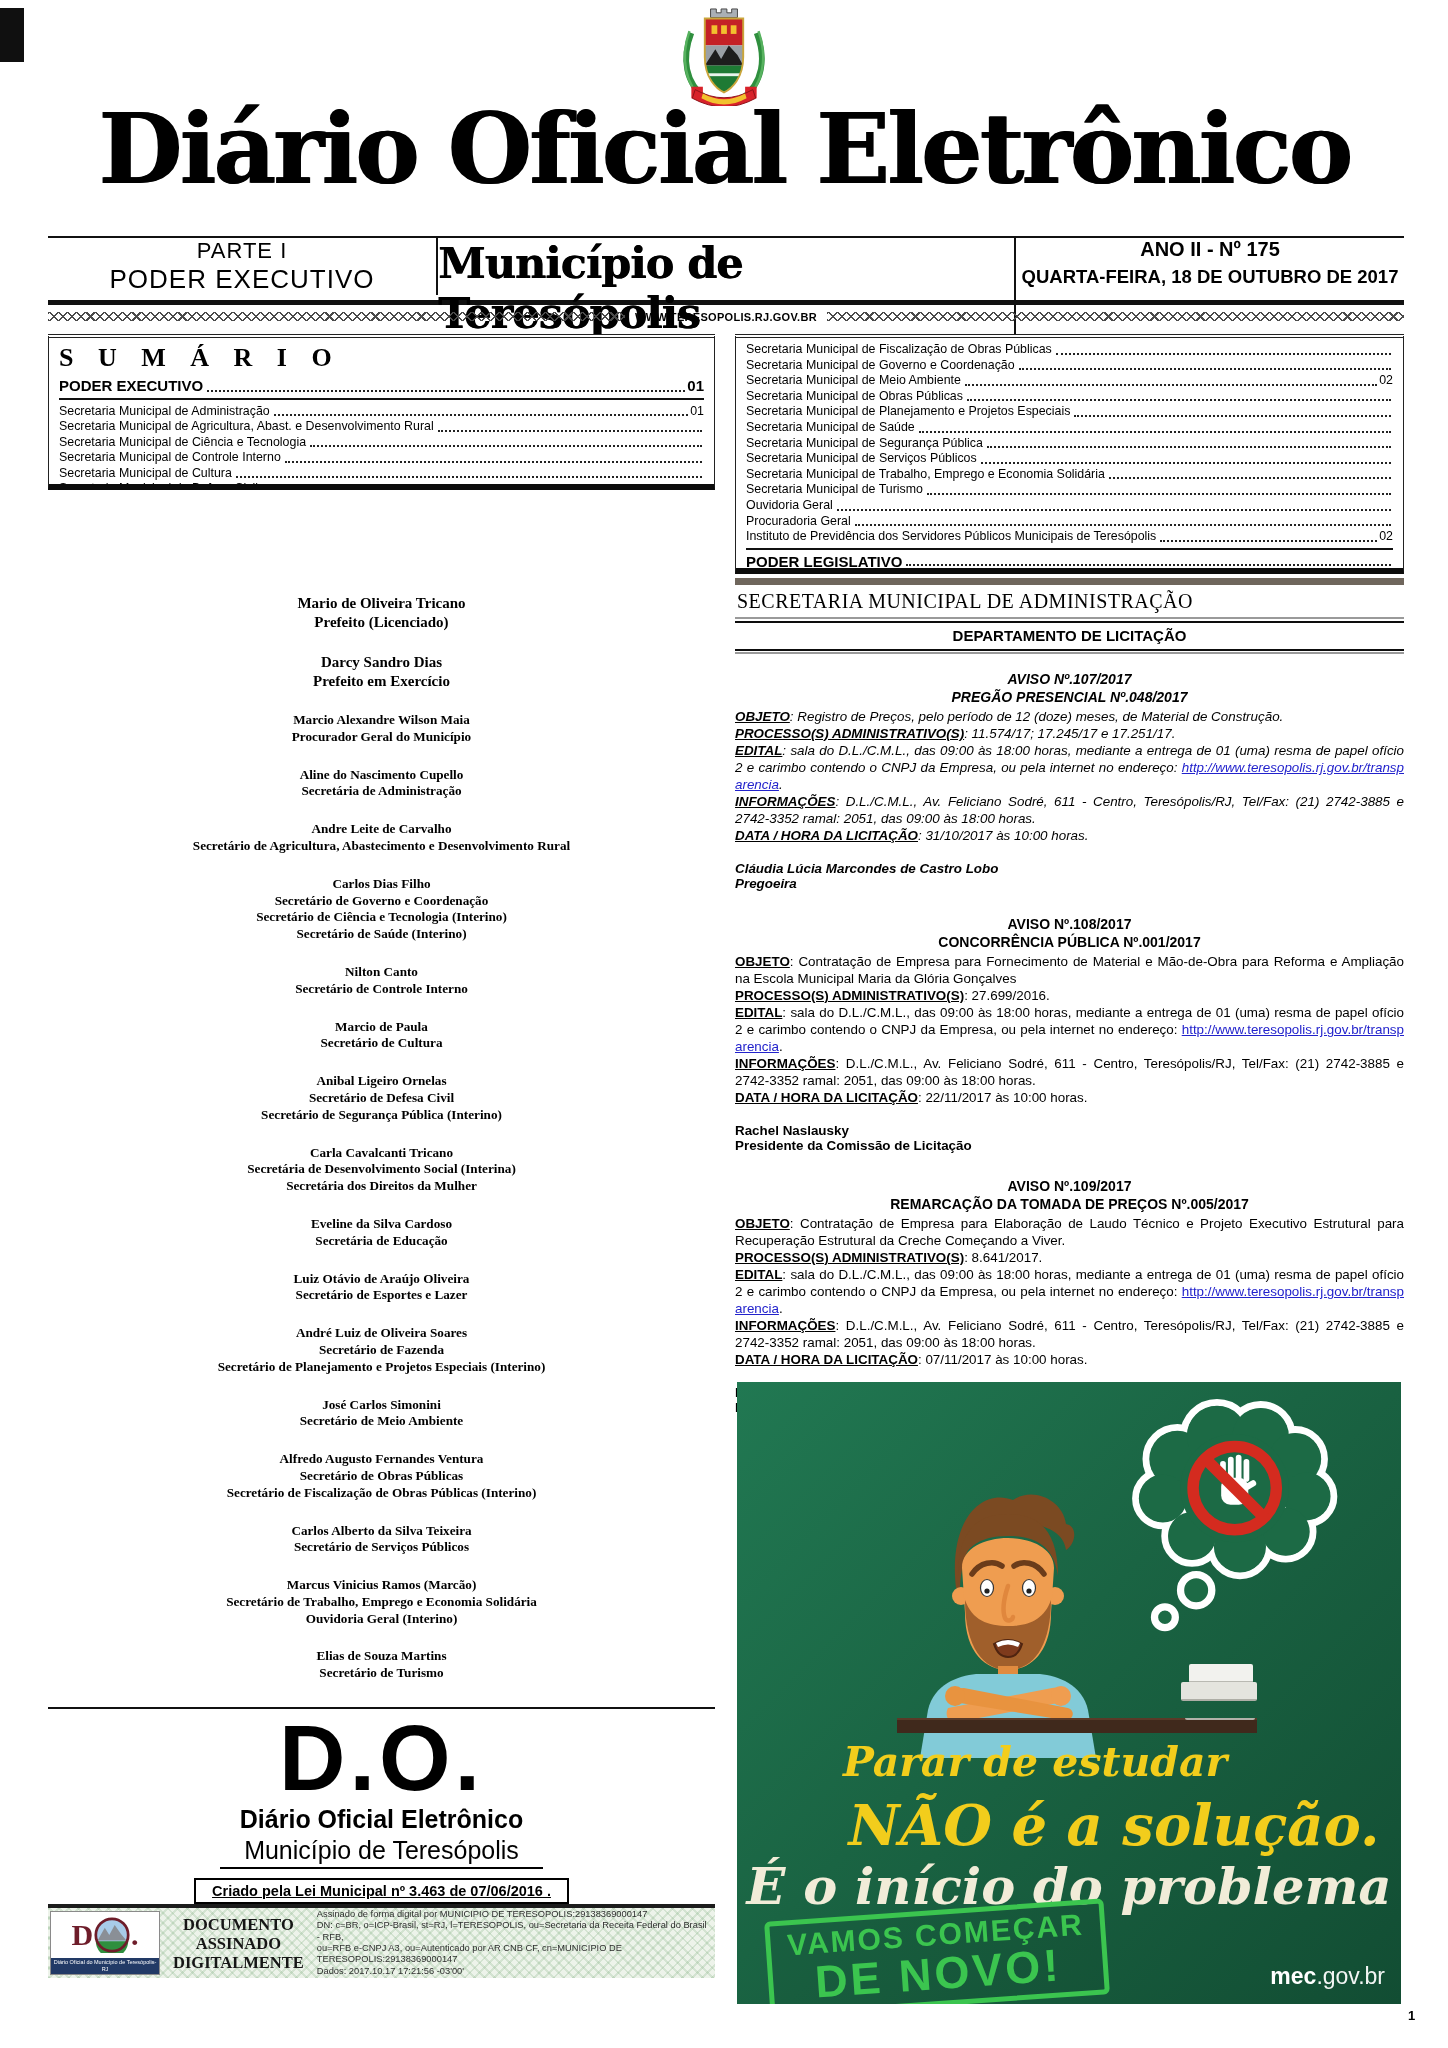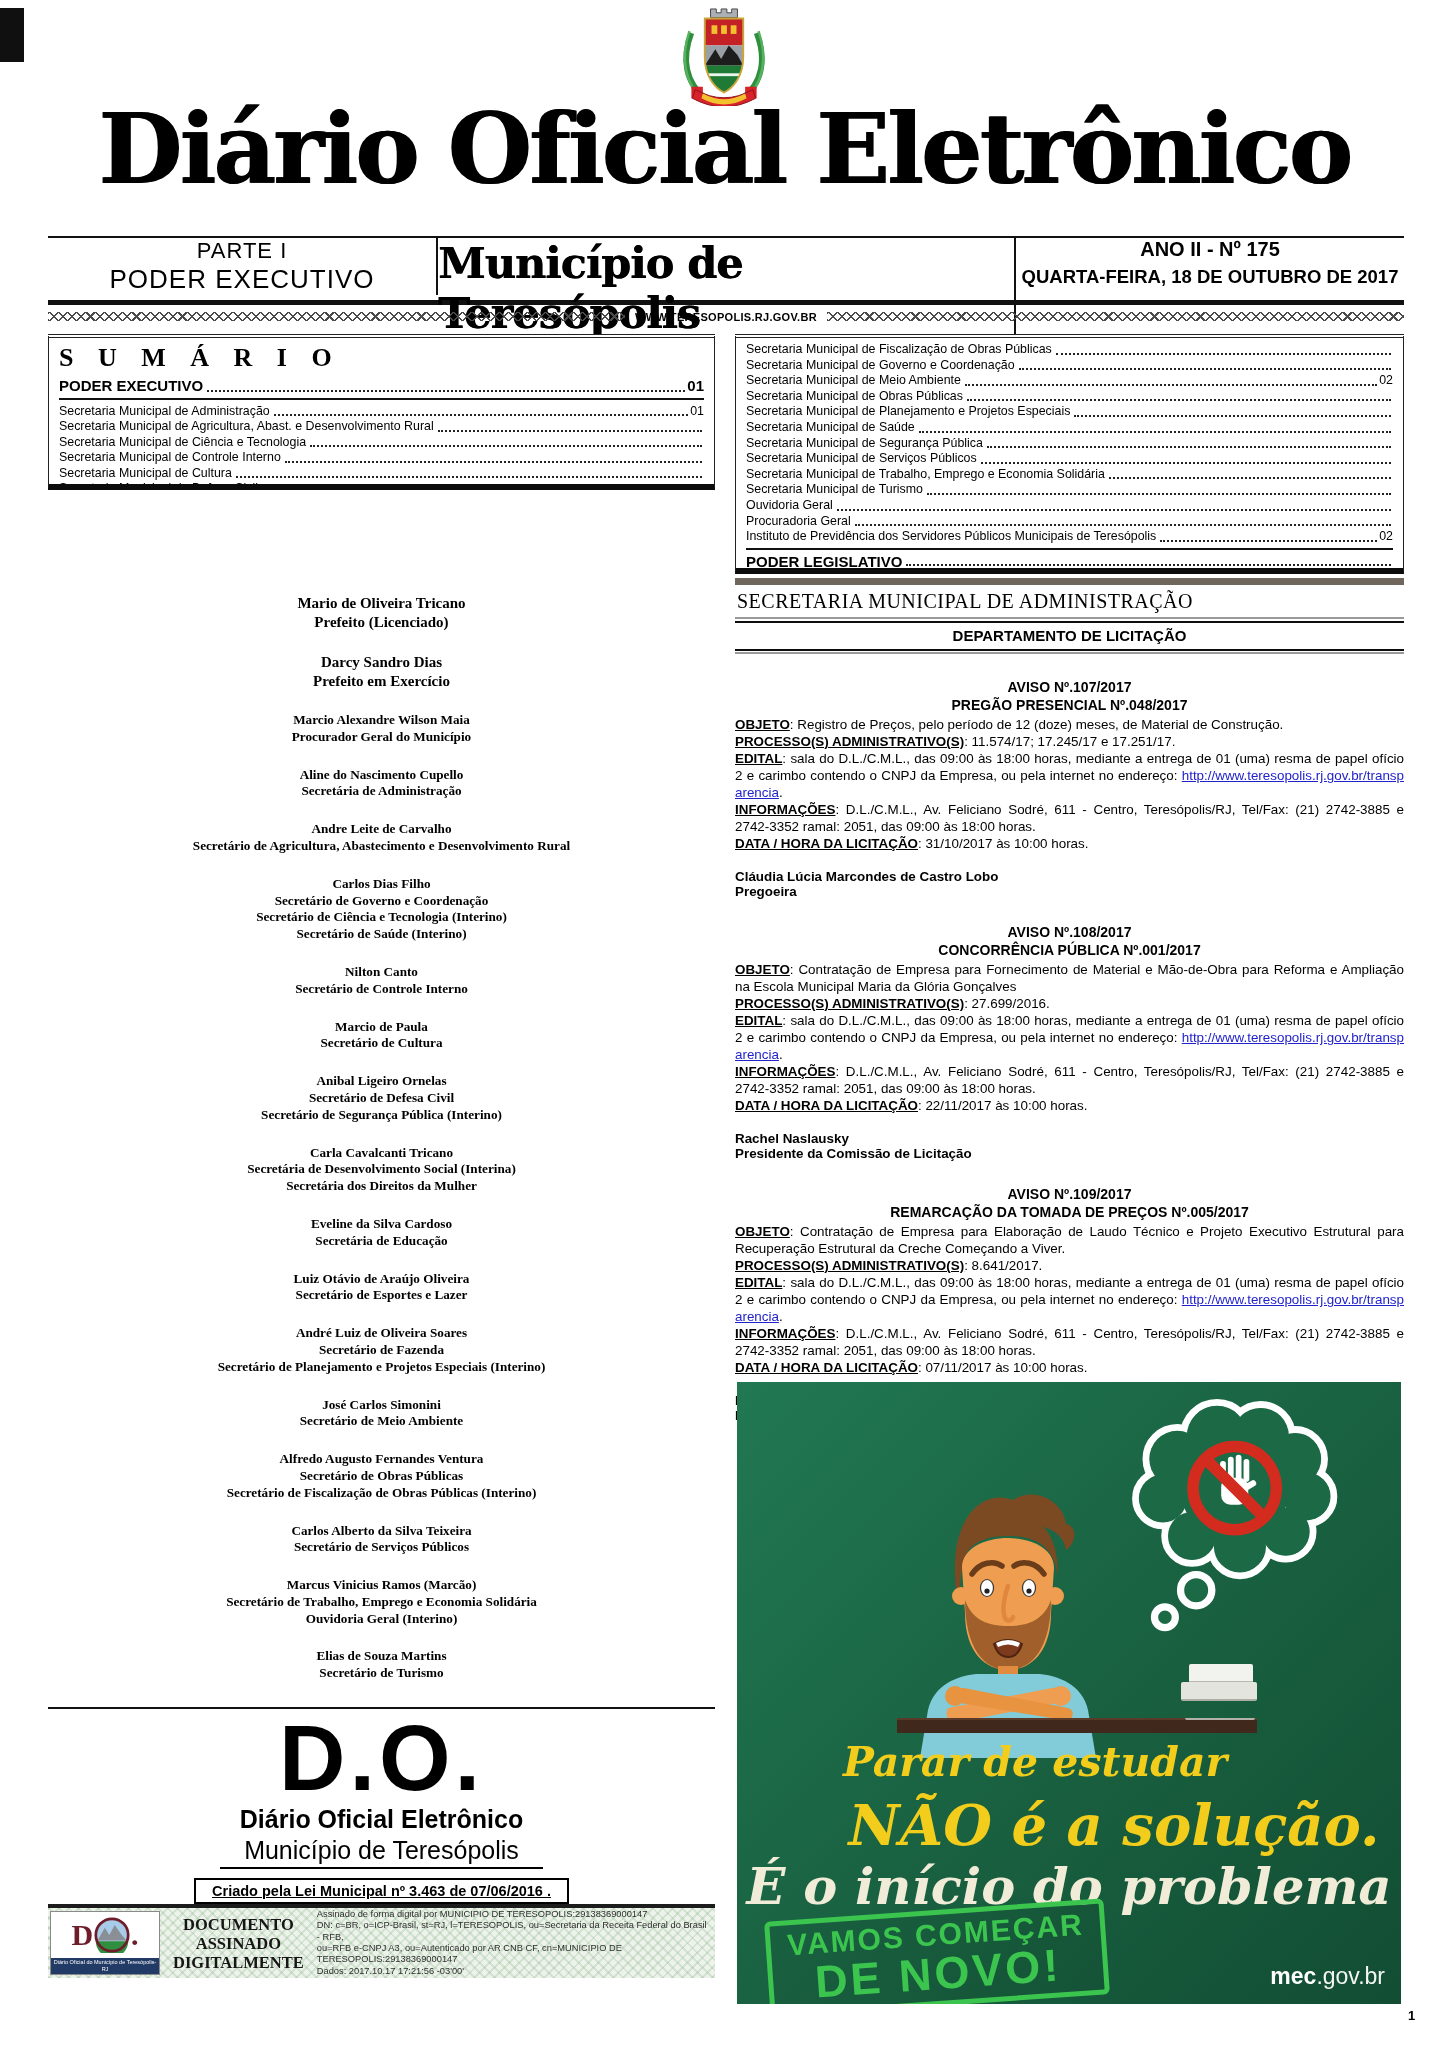--- a/index.html
+++ b/index.html
@@ -86,21 +86,21 @@
 
   
   #admin{position:absolute;top:578px;left:735px;width:669px;}
   #admin-topbar{height:7px;background:#6f665c;margin-bottom:4px;}
   #admin-header{font-family:"Liberation Serif",serif;font-size:20px;letter-spacing:.5px;
     padding:1px 2px 3px 2px;}
   .rule-g{border-top:2px solid #9a9a9a;margin-top:1px;}
   .rule-b{border-top:2px solid #0d0d0d;margin-top:2px;}
   #admin-sub{font-weight:bold;font-size:15px;text-align:center;padding:4px 0 3px 0;}
   .notice{margin-top:24px;}
-  .notice:first-child{margin-top:24px;}
+  .notice:first-child{margin-top:16px;font-style:italic;}
   .n-title{font-weight:bold;font-size:14px;line-height:18px;text-align:center;}
   .n-field{margin:0;font-size:13.4px;line-height:17px;text-align:justify;}
   .lbl{font-weight:bold;text-decoration:underline;}
   .lnk{color:#2222cc;text-decoration:underline;cursor:pointer;word-break:break-all;}
   .n-body{margin-top:2px;}
   .n-sig-name{font-weight:bold;font-size:13.4px;margin-top:17px;}
   .n-sig-role{font-weight:bold;font-size:13.4px;}
 
   
   #ad{position:absolute;top:1382px;left:737px;width:664px;height:622px;overflow:hidden;

